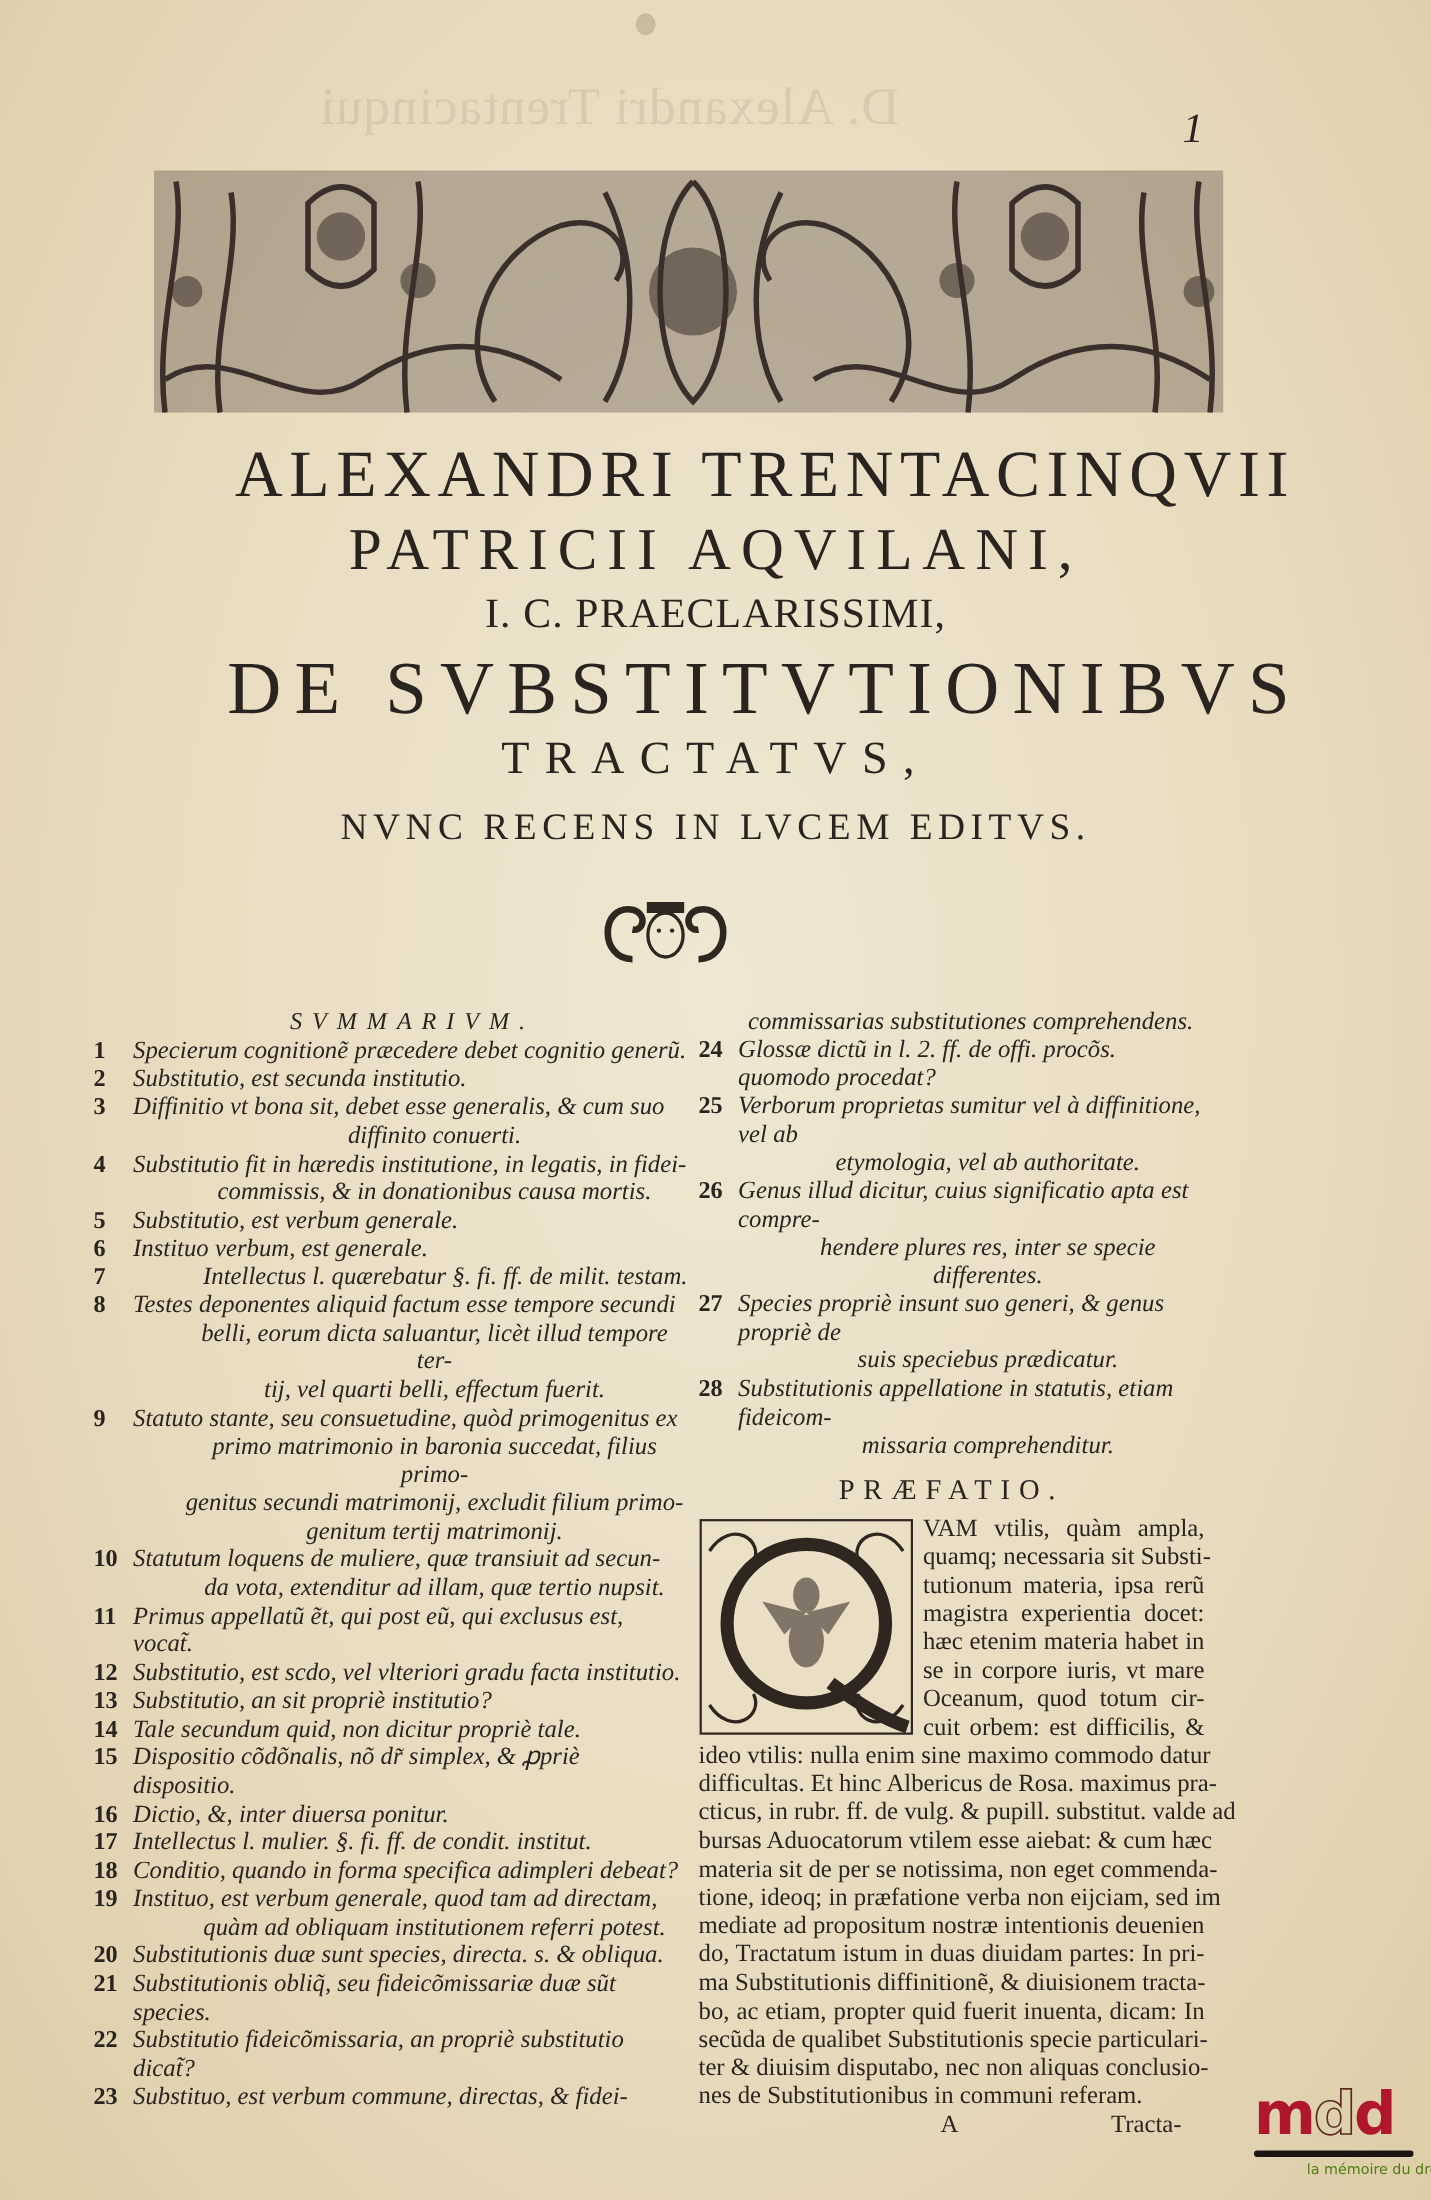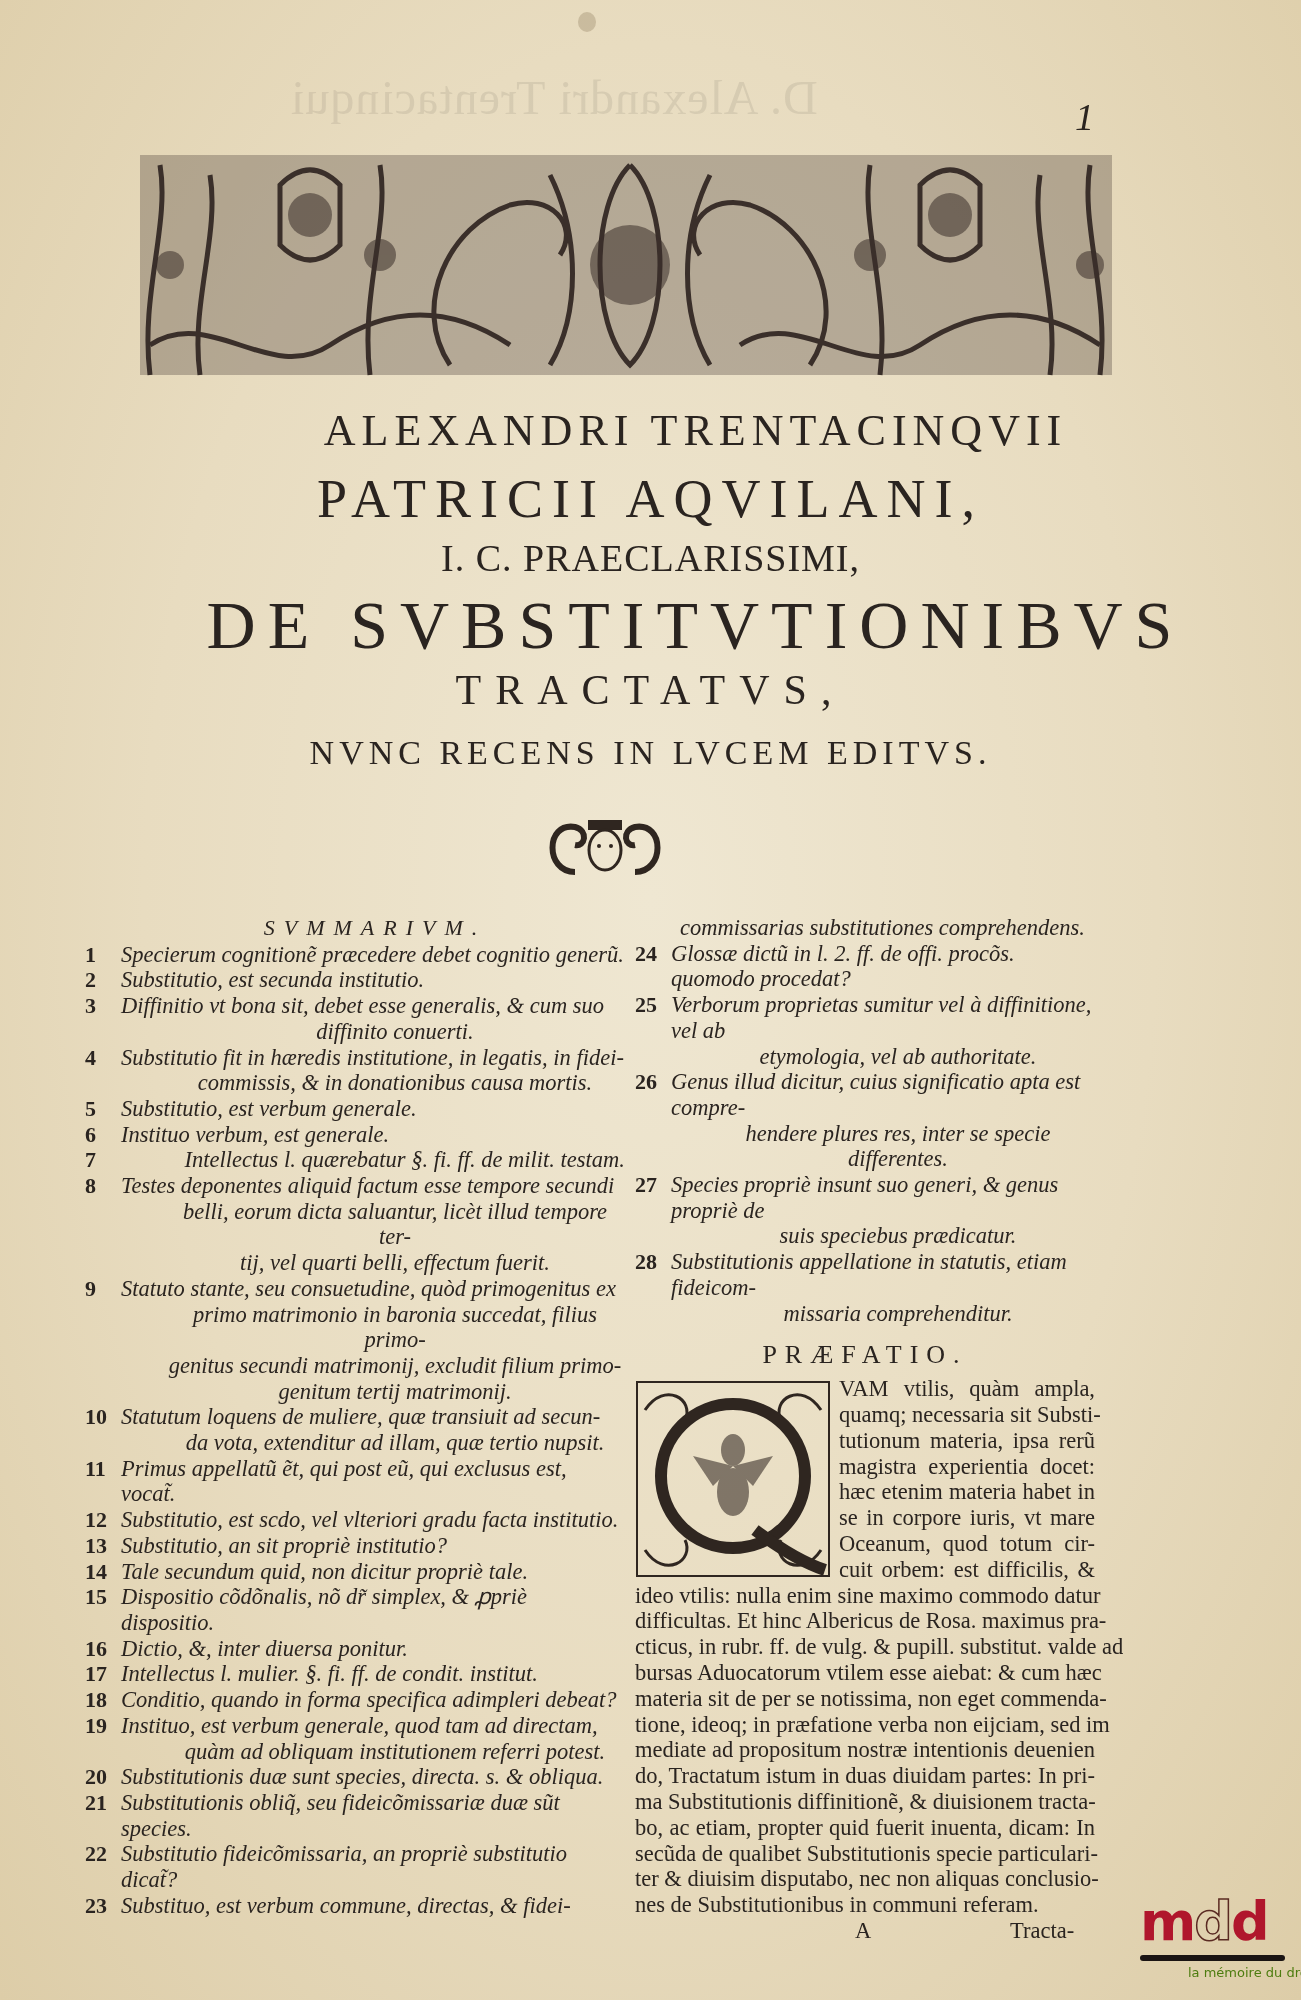--- a/index.html
+++ b/index.html
@@ -8,21 +8,21 @@
       background: radial-gradient(ellipse at 50% 45%, #efe7d2 0%, #e8dcc0 55%, #ddcda8 100%);
       font-family: "Liberation Serif", "DejaVu Serif", serif;
       color: #2a2420;
     }
     .page-number { position: absolute; left: 1075px; top: 95px; font-size: 38px; font-style: italic; }
     .show-through { position: absolute; left: 290px; top: 70px; font-size: 48px; color: rgba(90,80,70,0.12); transform: scaleX(-1); letter-spacing: 1px; }
     .headpiece {
       position: absolute; left: 130px; top: 145px; width: 992px; height: 238px;
     }
     .title-block { position: absolute; left: 0; top: 395px; width: 1301px; text-align: center; }
-    .t1 { font-size: 44px; letter-spacing: 6px; line-height: 72px; margin-left: 90px; }
+    .t1 { font-size: 60px; letter-spacing: 6px; line-height: 72px; margin-left: 90px; }
     .t2 { font-size: 54px; letter-spacing: 9px; line-height: 64px; }
     .t3 { font-size: 38px; letter-spacing: 1px; line-height: 54px; }
     .t4 { font-size: 68px; letter-spacing: 12px; line-height: 80px; margin-left: 90px; }
     .t5 { font-size: 42px; letter-spacing: 14px; line-height: 50px; }
     .t6 { font-size: 34px; letter-spacing: 5px; line-height: 64px; margin-top: 6px; }
     .fleuron { position: absolute; left: 540px; top: 812px; width: 130px; height: 72px; }
 
     .col-left { position: absolute; left: 85px; top: 915px; width: 540px; font-style: italic; font-size: 22.5px; line-height: 25.7px; }
     .col-right { position: absolute; left: 635px; top: 915px; width: 460px; }
     .summ-head { text-align: center; font-size: 22px; letter-spacing: 9px; margin-left: 40px; margin-bottom: 1px; }

